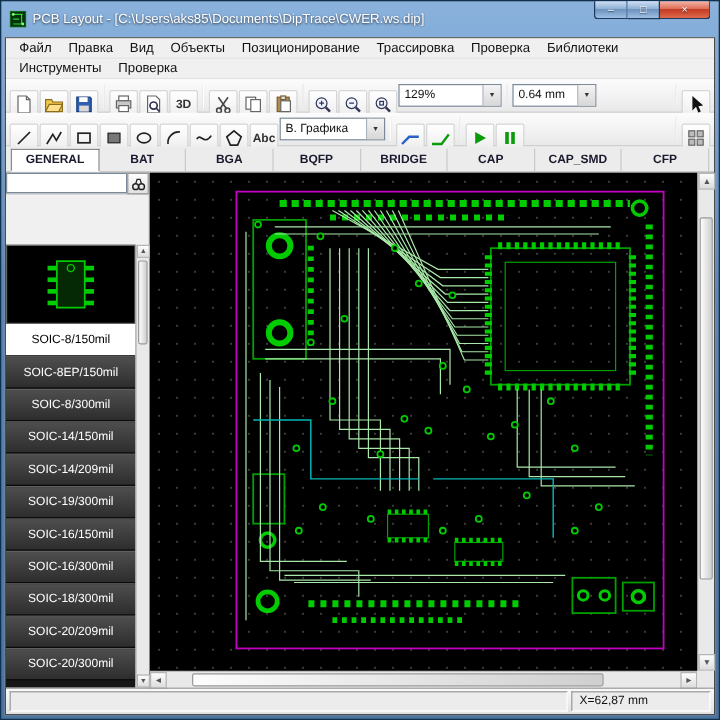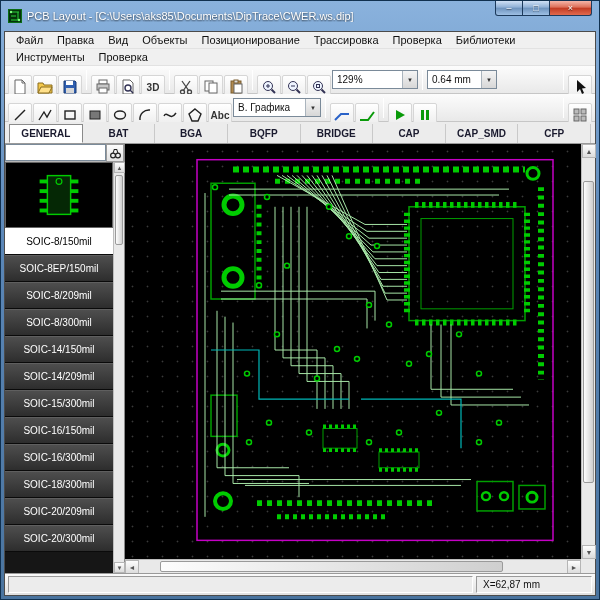--- a/index.html
+++ b/index.html
@@ -45,21 +45,21 @@
   .tab { flex:1; display:flex; align-items:center; justify-content:center; font-size:10px; font-weight:bold;
          color:#1a1a2e; border-right:1px solid #c9c9c9; }
   .tab.active { background:#fff; border:1px solid #8a8a8a; border-bottom:1px solid #fff; }
   
   .content { flex:1; display:flex; min-height:0; }
   .sidebar { width:120px; border-right:1px solid #8a8a8a; background:#f0f0f0; display:flex; flex-direction:column; }
   .search-row { height:18px; display:flex; border-bottom:1px solid #b5b5b5; }
   .search-input { flex:1; min-width:0; border:1px solid #7a8a99; font-size:10px; padding:0 3px; }
   .search-btn { width:18px; height:18px; background:linear-gradient(#fdfdfd,#e2e2e2); border:1px solid #9a9a9a;
                 display:flex; align-items:center; justify-content:center; }
-  .sidebar-body { flex:1; display:flex; min-height:0; }
+  .sidebar-body { flex:1; display:flex; min-height:0;margin-top:42px; }
   .sidebar-main { flex:1; display:flex; flex-direction:column; min-width:0; }
   .preview { height:66px; background:#000; border:1px solid #666; display:flex; align-items:center; justify-content:center; }
   .fp-list { flex:1; background:#161616; overflow:hidden; }
   .fp-item { height:27px; display:flex; align-items:center; justify-content:center; font-size:10px; color:#fff;
              background:linear-gradient(#4e4e4e,#2d2d2d); border-bottom:1px solid #0a0a0a; border-top:1px solid #5f5f5f; }
   .fp-item.selected { background:#fff; color:#000; border-top:1px solid #fff; }
   
   .sb-v { width:11px; background:#e9e9e9; border-left:1px solid #bdbdbd; display:flex; flex-direction:column; }
   .sb-h { height:14px; background:#e9e9e9; border-top:1px solid #bdbdbd; display:flex; }
   .sb-btn { flex:0 0 auto; width:11px; height:11px; display:flex; align-items:center; justify-content:center;
@@ -349,25 +349,24 @@
                     <rect x="44" y="22" width="8" height="4"></rect>
                   <rect x="44" y="32" width="8" height="4"></rect>
                     <rect x="44" y="42" width="8" height="4"></rect>
                 </g>
                 <circle cx="32" cy="14" r="3" fill="none" stroke="#00cc00" stroke-width="1.2"></circle>
               </svg>
             </div>
             <div class="fp-list">
               <div class="fp-item selected">SOIC-8/150mil</div>
               <div class="fp-item">SOIC-8EP/150mil</div>
-              <div class="fp-item">SOIC-8/209mil</div>
               <div class="fp-item">SOIC-8/300mil</div>
               <div class="fp-item">SOIC-14/150mil</div>
               <div class="fp-item">SOIC-14/209mil</div>
-              <div class="fp-item">SOIC-15/300mil</div>
+              <div class="fp-item">SOIC-19/300mil</div>
               <div class="fp-item">SOIC-16/150mil</div>
               <div class="fp-item">SOIC-16/300mil</div>
               <div class="fp-item">SOIC-18/300mil</div>
               <div class="fp-item">SOIC-20/209mil</div>
               <div class="fp-item">SOIC-20/300mil</div>
             </div>
           </div>
           <div class="sb-v">
             <div class="sb-btn">
                 <span>▲</span>

